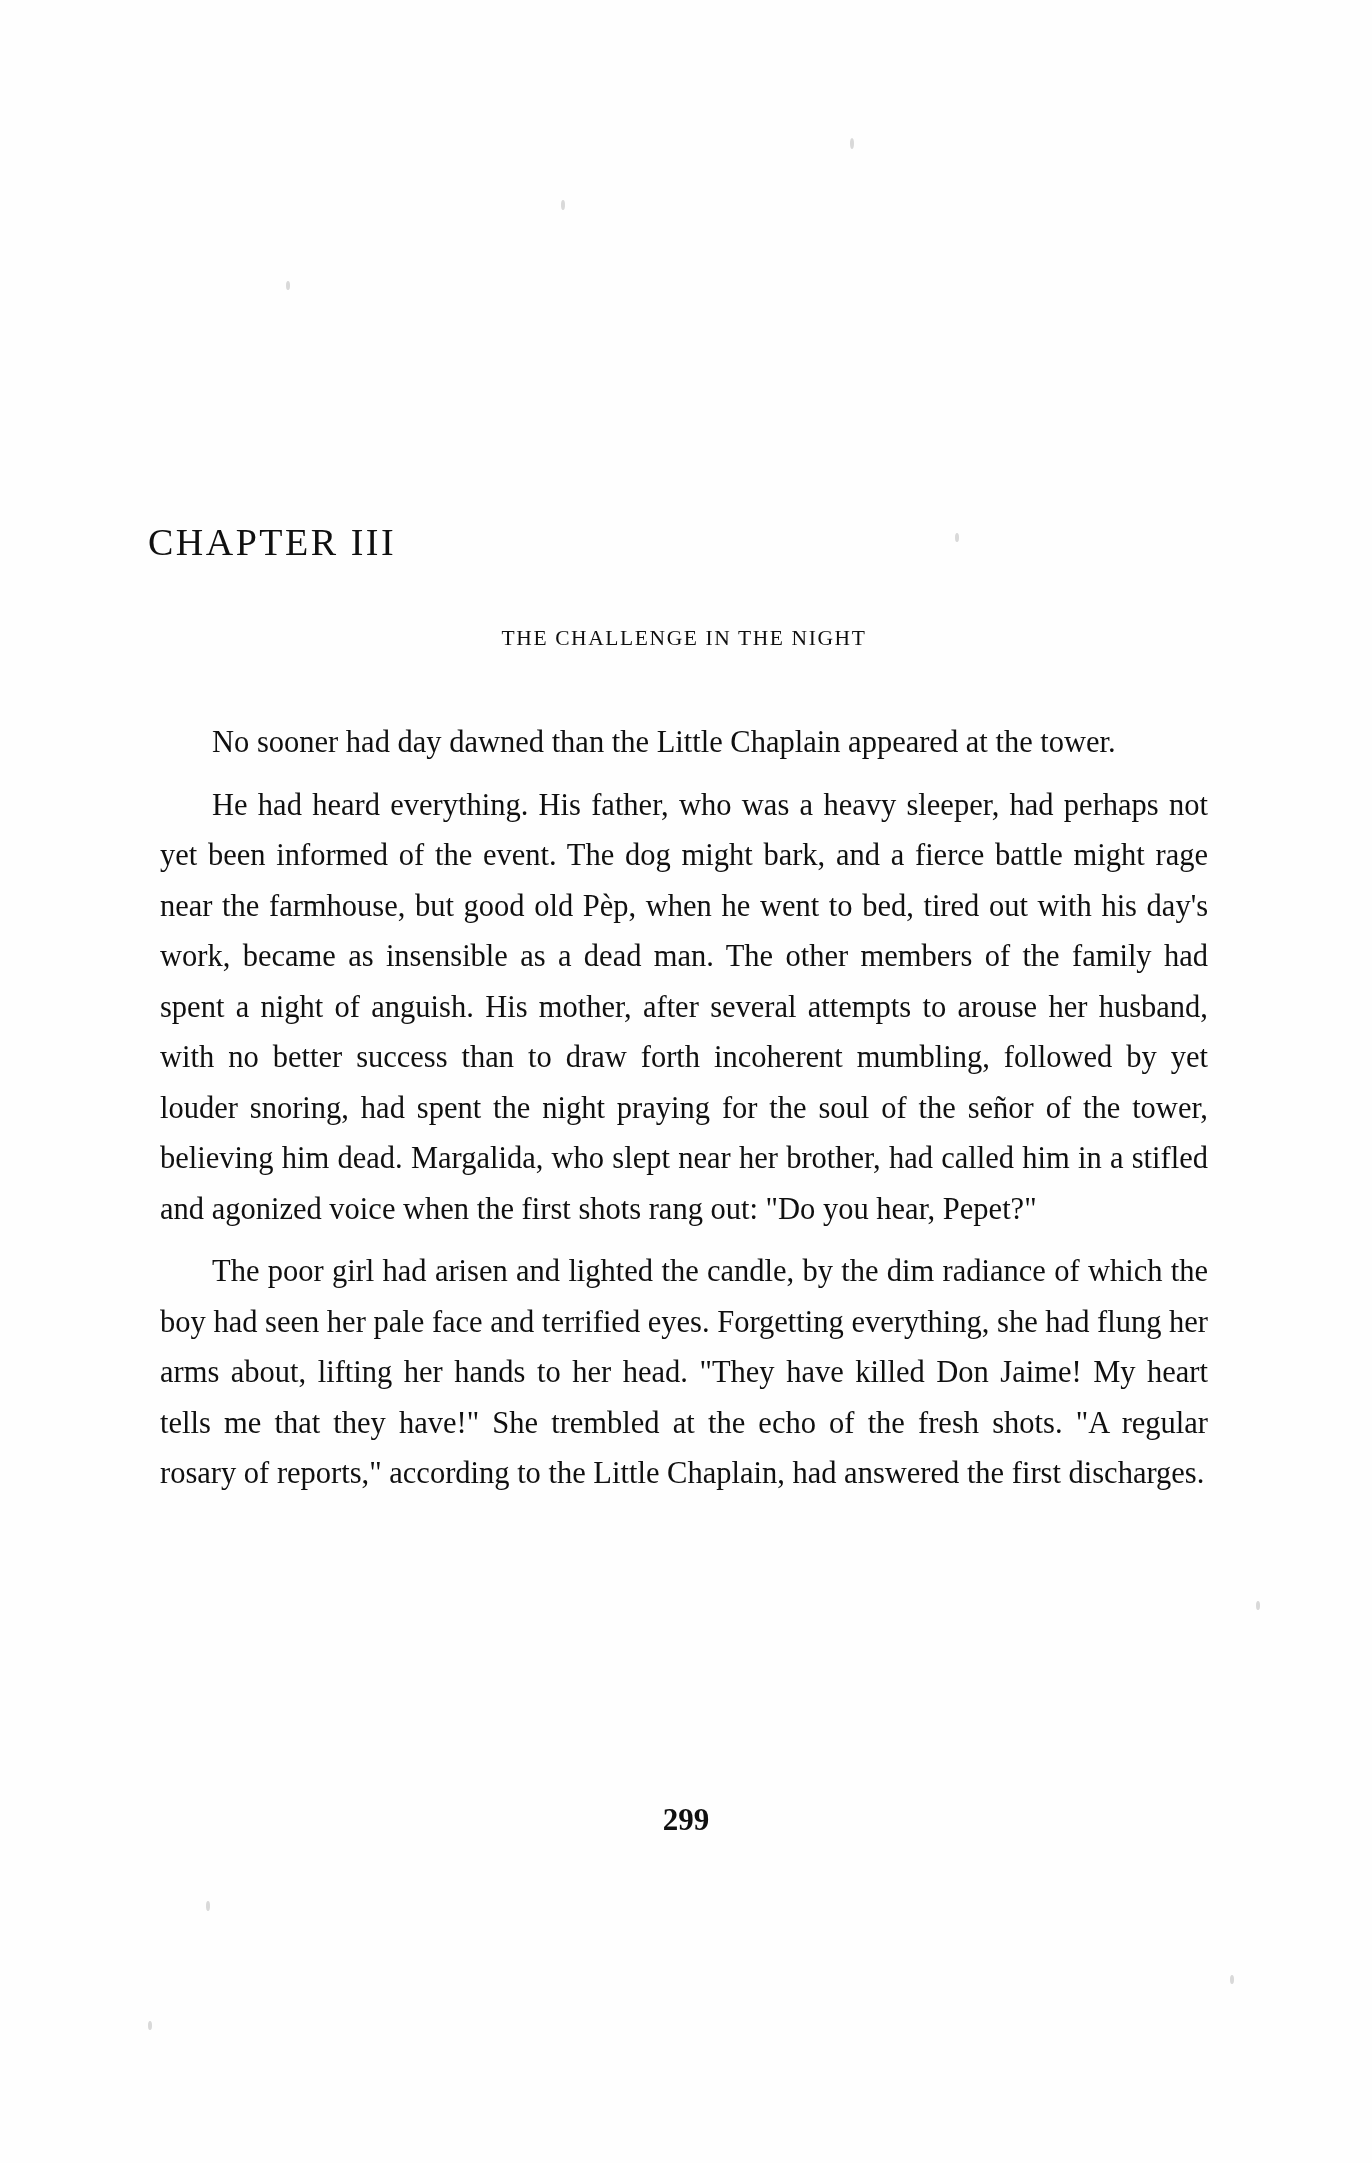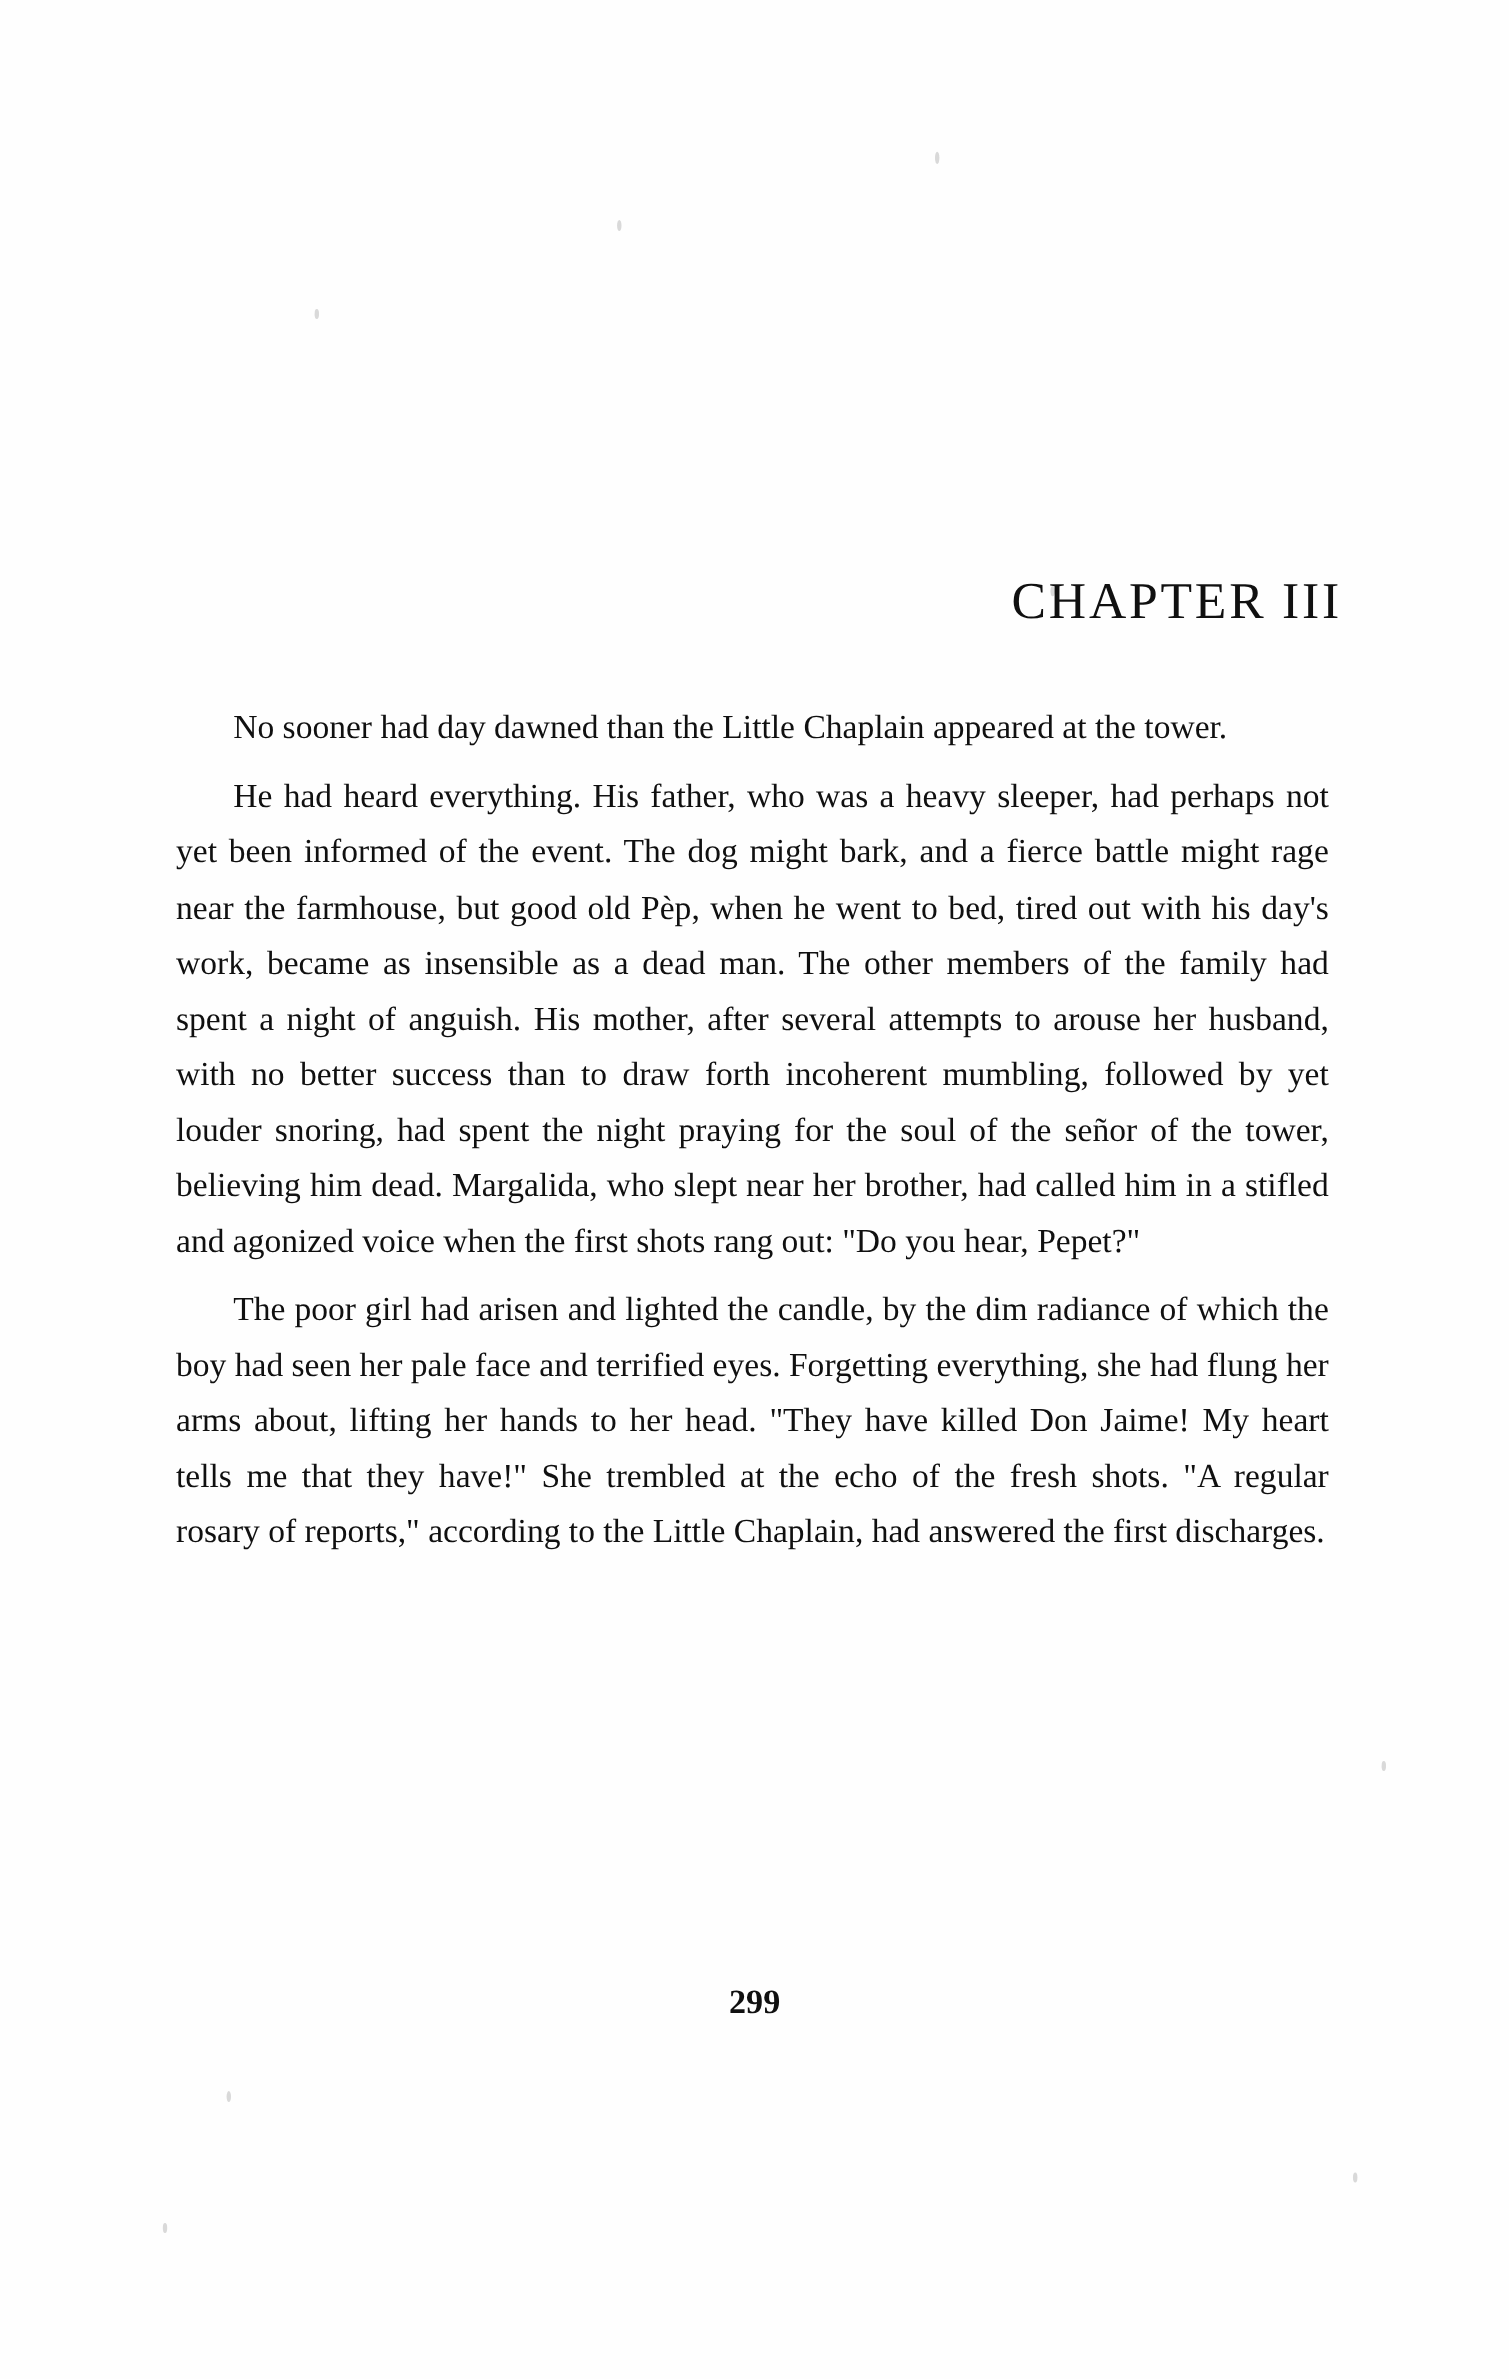--- a/index.html
+++ b/index.html
@@ -23,22 +23,22 @@
     height: 2163px;
     background: #fefefe;
   }
   .content {
     position: absolute;
     left: 148px;
     top: 520px;
     width: 1072px;
   }
   .chapter-title {
-    text-align: right;
-    font-size: 47px;
+    text-align: left;
+    font-size: 38px;
     letter-spacing: 2.5px;
     font-weight: 400;
     margin: 0 0 62px 0;
     font-family: "Liberation Serif", serif;
   }
   .chapter-subtitle {
     text-align: center;
     font-size: 21.5px;
     letter-spacing: 1.6px;
     font-weight: 400;
@@ -89,20 +89,21 @@
   <div class="speck" style="left:1256px;top:1601px;width:4px;height:9px;"></div>
   <div class="speck" style="left:206px;top:1901px;width:4px;height:10px;"></div>
   <div class="speck" style="left:683px;top:1864px;width=4px;height:9px;"></div>
   <div class="speck" style="left:148px;top:2021px;width:4px;height:9px;"></div>
   <div class="speck" style="left:1230px;top:1975px;width:4px;height:9px;"></div>
 
   <div class="content">
 
     <h1 class="chapter-title">CHAPTER III</h1>
 
+    <h2 class="chapter-subtitle">THE CHALLENGE IN THE NIGHT</h2>
 
     <div class="body-text">
       <p>No sooner had day dawned than the Little Chaplain appeared at the tower.</p>
       <p>He had heard everything.  His father, who was a heavy sleeper, had perhaps not yet been informed of the event.  The dog might bark, and a fierce battle might rage near the farmhouse, but good old Pèp, when he went to bed, tired out with his day's work, became as insensible as a dead man.  The other members of the family had spent a night of anguish.  His mother, after several attempts to arouse her husband, with no better success than to draw forth incoherent mumbling, followed by yet louder snoring, had spent the night praying for the soul of the señor of the tower, believing him dead.  Margalida, who slept near her brother, had called him in a stifled and agonized voice when the first shots rang out: "Do you hear, Pepet?"</p>
       <p class="last">The poor girl had arisen and lighted the candle, by the dim radiance of which the boy had seen her pale face and terrified eyes.  Forgetting everything, she had flung her arms about, lifting her hands to her head.  "They have killed Don Jaime!  My heart tells me that they have!"  She trembled at the echo of the fresh shots.  "A regular rosary of reports," according to the Little Chaplain, had answered the first discharges.</p>
     </div>
 
   </div>
 
   <div class="page-number">299</div>

